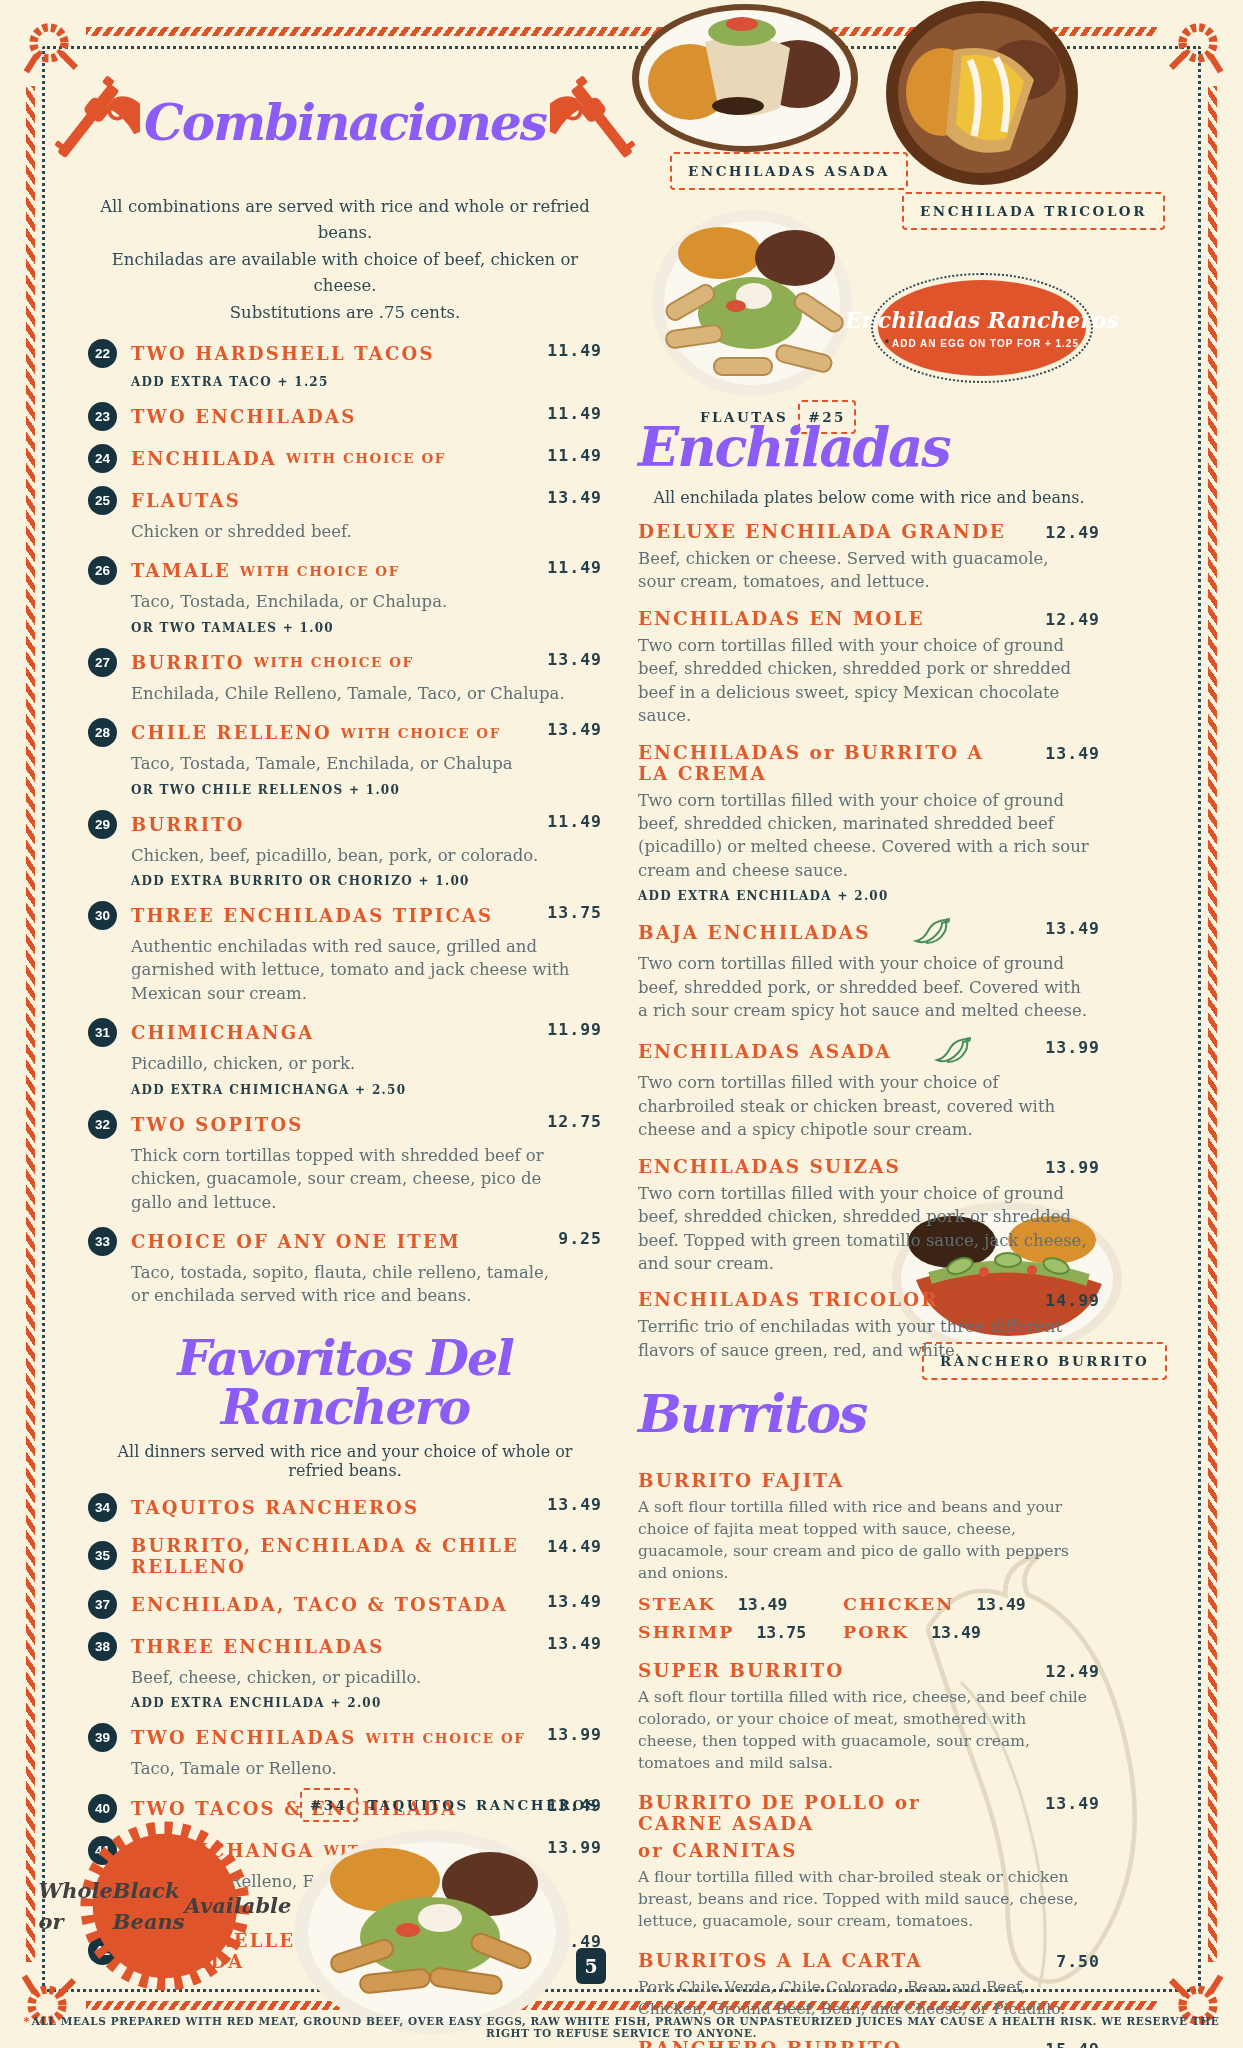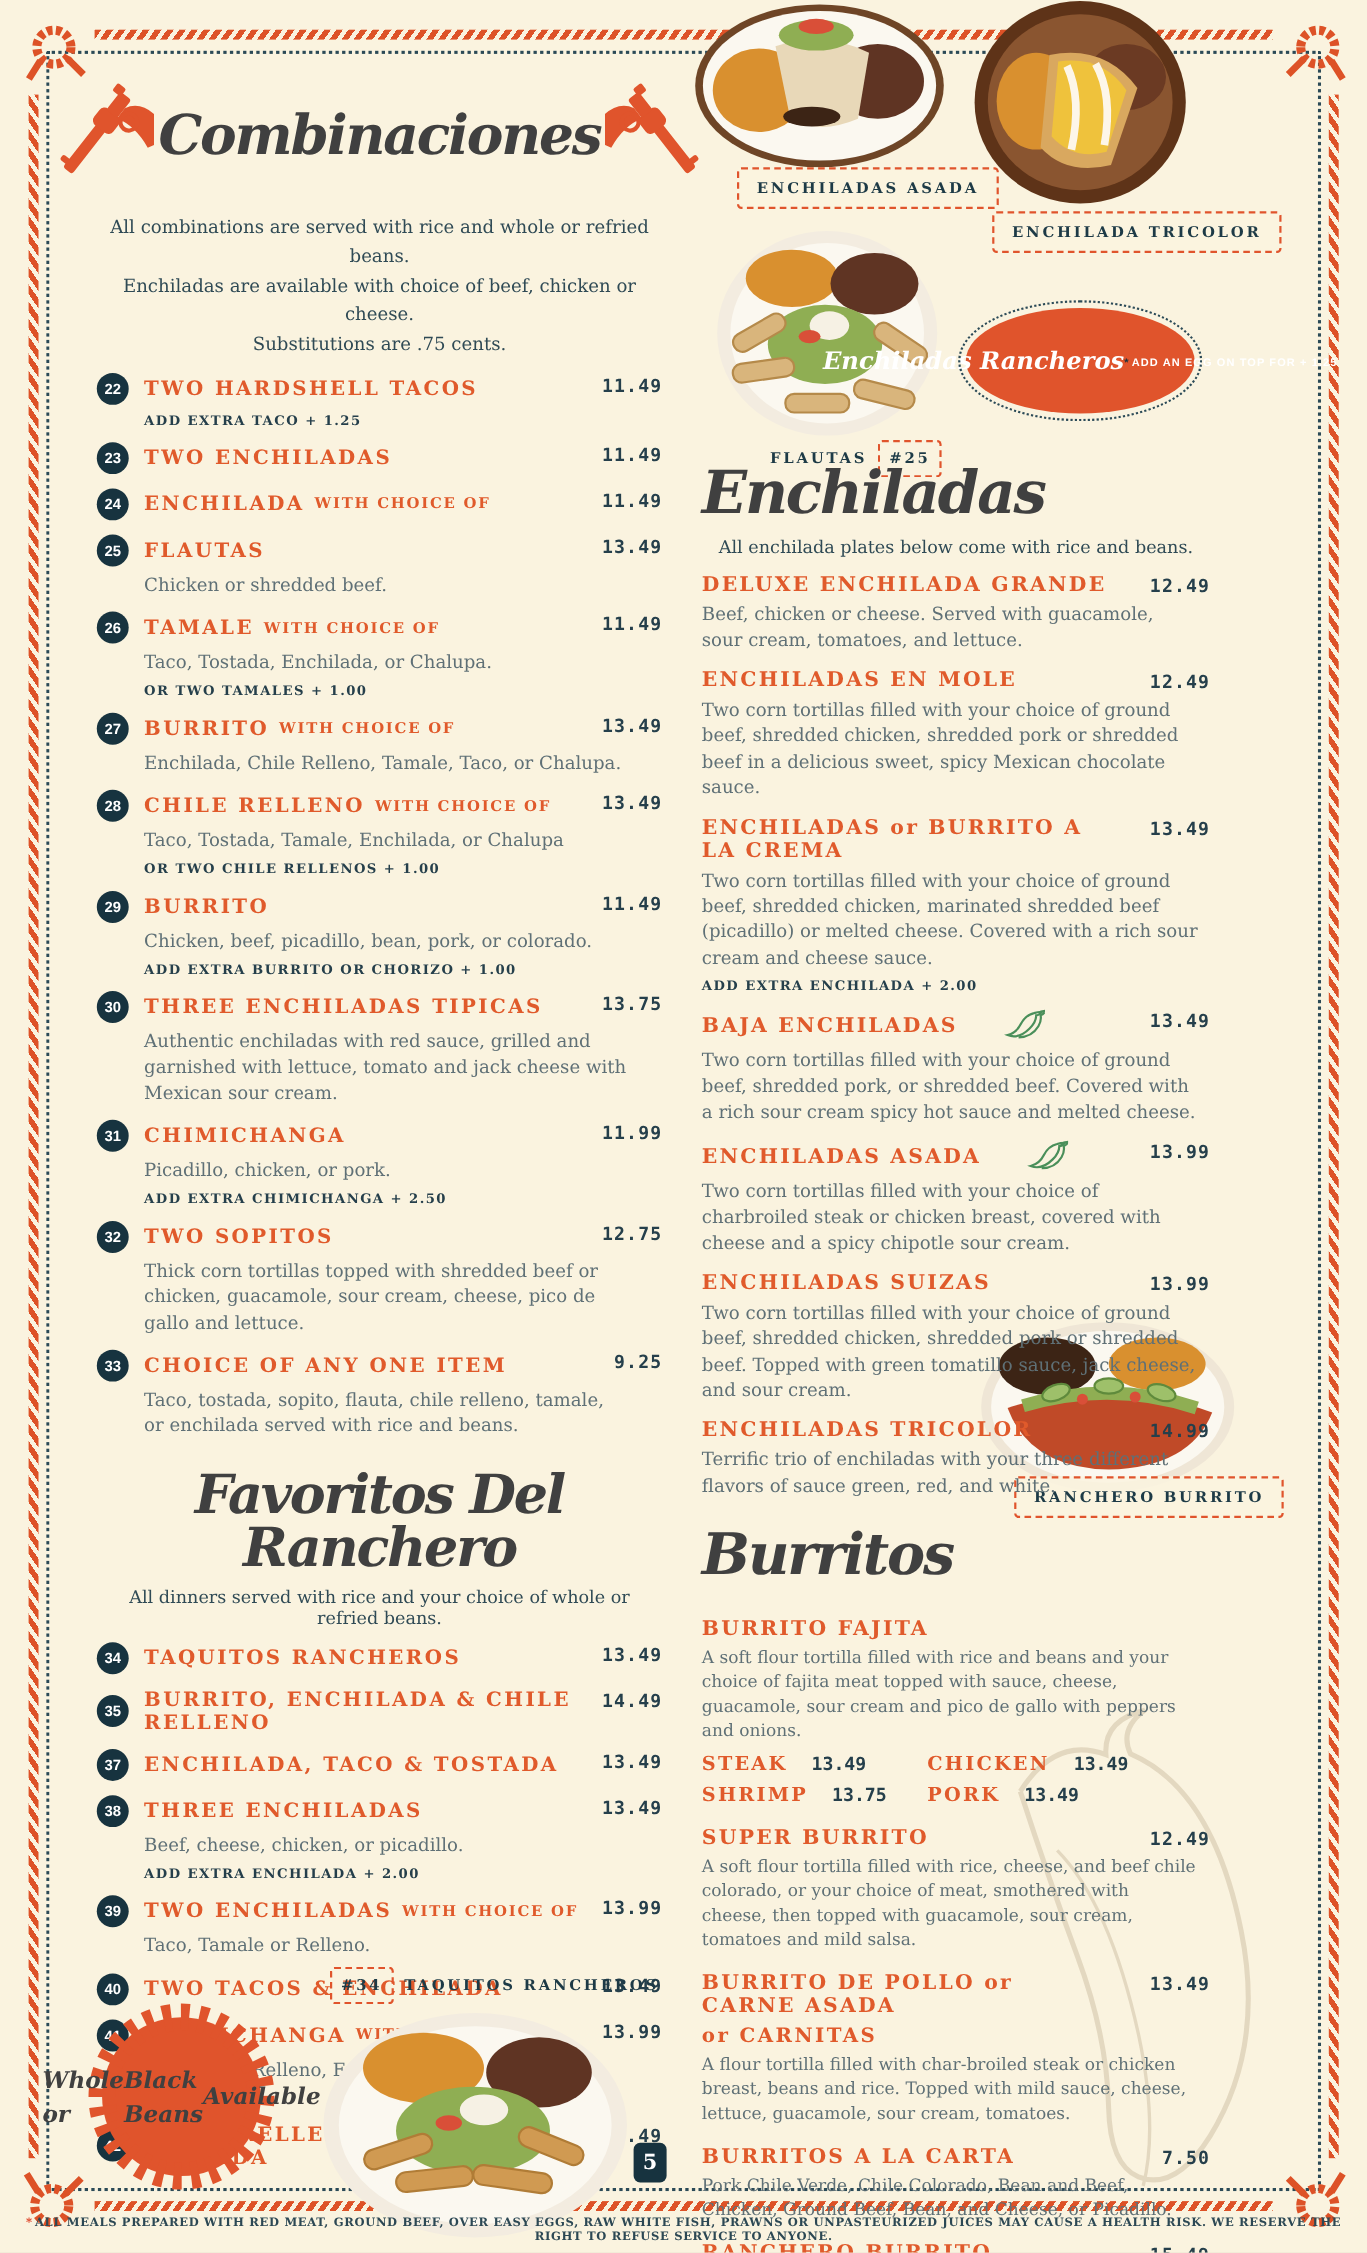--- a/index.html
+++ b/index.html
@@ -15,21 +15,21 @@
   .knot{position:absolute;width:62px;height:62px;}
   .knot svg{width:100%;height:100%;}
   .knot.tl{left:18px;top:14px;} .knot.tr{right:14px;top:14px;transform:scaleX(-1);}
   .knot.bl{left:16px;bottom:14px;transform:scaleY(-1);} .knot.br{right:14px;bottom:14px;transform:scale(-1,-1);}
 
   
   .left-col{position:absolute;left:88px;top:50px;width:514px;}
   .right-col{position:absolute;left:622px;top:0;width:578px;height:1916px;}
 
   
-  .script{font-family:"DejaVu Serif",serif;font-style:italic;font-weight:bold;color:#404040;line-height:1;}
+  .script{font-family:"DejaVu Serif",serif;font-style:italic;font-weight:bold;color:#8b5cf6;line-height:1;}
   .combi-title{font-size:50px;letter-spacing:-2px;}
   .fav-title{font-size:49px;letter-spacing:-2px;text-align:center;margin-top:26px;}
   .ench-title{font-size:54px;letter-spacing:-2px;}
   .burr-title{font-size:52px;letter-spacing:-2px;margin-top:26px;}
 
   .header-row{display:flex;align-items:center;justify-content:center;gap:4px;margin-top:14px;}
   .pistol{width:96px;height:118px;flex:none;}
   .intro{font-family:"DejaVu Serif",serif;color:#2f4a55;font-size:16.5px;text-align:center;line-height:1.6;margin-top:12px;}
   .subintro{font-family:"DejaVu Serif",serif;color:#2f4a55;font-size:16px;text-align:center;margin-top:10px;}
 
@@ -58,21 +58,21 @@
           padding:9px 16px;white-space:nowrap;}
   .ptag{border:2px dashed #e0542c;border-radius:4px;padding:7px 8px;color:#1d3a46;}
   .lblrow{position:absolute;display:flex;align-items:center;gap:10px;color:#1d3a46;
           font-family:"DejaVu Serif",serif;font-weight:bold;font-size:13.5px;letter-spacing:2.5px;white-space:nowrap;}
 
   .photo{position:absolute;}
   .photo svg{width:100%;height:100%;}
 
   
   .oval{position:absolute;width:208px;height:96px;background:#e0542c;border-radius:50%;
-        outline:2px dotted #2b4a57;outline-offset:5px;display:flex;flex-direction:row;align-items:center;justify-content:center;}
+        outline:2px dotted #2b4a57;outline-offset:5px;display:flex;flex-direction:column;align-items:center;justify-content:center;}
   .oval .t1{font-family:"DejaVu Serif",serif;font-style:italic;font-weight:bold;color:#fff;font-size:22px;white-space:nowrap;}
   .oval .t2{color:#fff;font-size:10px;font-weight:bold;letter-spacing:1px;margin-top:5px;white-space:nowrap;}
   .oval .t2 .st{color:#17333f;margin-right:2px;}
 
   
   .variants{display:grid;grid-template-columns:205px 215px;row-gap:8px;margin-top:10px;}
   .vcell{display:flex;align-items:baseline;gap:22px;}
   .vname{font-family:"DejaVu Serif",serif;font-weight:bold;color:#e05a2b;font-size:17.5px;letter-spacing:2px;}
   .vprice{font-family:"DejaVu Sans Mono",monospace;font-weight:bold;color:#253f4b;font-size:16.5px;}
 

